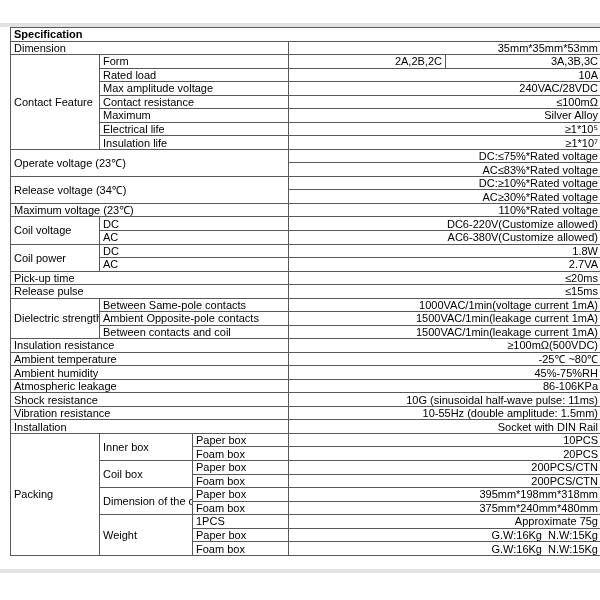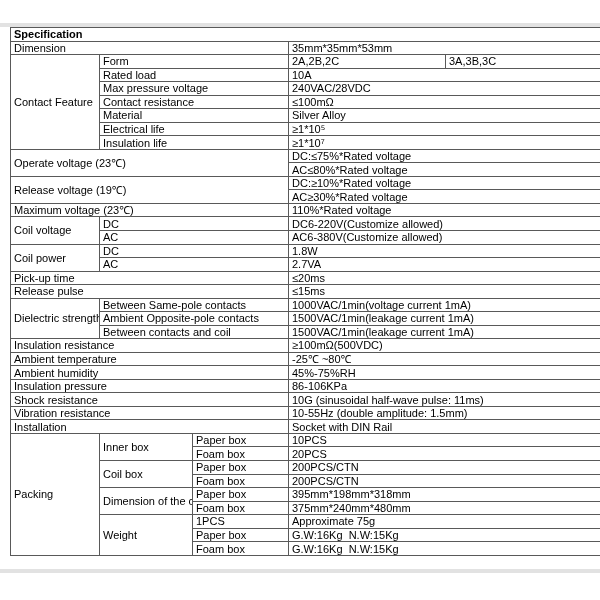--- a/index.html
+++ b/index.html
@@ -11,21 +11,21 @@
   table.spec{
     position:absolute;left:10px;top:27px;width:591px;height:529px;
     border-collapse:collapse;table-layout:fixed;
   }
   table.spec td{
     border:1px solid #595959;
     font-size:11px;line-height:12px;color:#000;
     padding:0 3px;vertical-align:middle;
     overflow:hidden;white-space:nowrap;height:12px;
   }
-  td.c{text-align:left;margin-top:28px;}
+  td.c{text-align:right;margin-top:28px;}
   td.b{font-weight:bold;}
   td.wrap{white-space:normal;line-height:11px;}
 </style>
 </head>
 <body>
 
 <div class="sheet">
   <div class="band band-top"></div>
   <div class="band band-bottom"></div>
 
@@ -51,50 +51,50 @@
         <td rowspan="7">Contact Feature</td>
         <td colspan="2">Form</td>
         <td class="c">2A,2B,2C</td>
         <td class="c">3A,3B,3C</td>
       </tr>
       <tr>
         <td colspan="2">Rated load</td>
         <td colspan="2" class="c">10A</td>
       </tr>
       <tr>
-        <td colspan="2">Max pressure voltage</td>
+        <td colspan="2">Max amplitude voltage</td>
         <td colspan="2" class="c">240VAC/28VDC</td>
       </tr>
       <tr>
         <td colspan="2">Contact resistance</td>
         <td colspan="2" class="c">≤100mΩ</td>
       </tr>
       <tr>
-        <td colspan="2">Material</td>
+        <td colspan="2">Maximum</td>
         <td colspan="2" class="c">Silver Alloy</td>
       </tr>
       <tr>
         <td colspan="2">Electrical life</td>
         <td colspan="2" class="c">≥1*10⁵</td>
       </tr>
       <tr>
         <td colspan="2">Insulation life</td>
         <td colspan="2" class="c">≥1*10⁷</td>
       </tr>
 
       <tr>
         <td colspan="3" rowspan="2">Operate voltage (23℃)</td>
         <td colspan="2" class="c">DC:≤75%*Rated voltage</td>
       </tr>
       <tr>
-        <td colspan="2" class="c">AC≤80%*Rated voltage</td>
-      </tr>
-
-      <tr>
-        <td colspan="3" rowspan="2">Release voltage (19℃)</td>
+        <td colspan="2" class="c">AC≤83%*Rated voltage</td>
+      </tr>
+
+      <tr>
+        <td colspan="3" rowspan="2">Release voltage (34℃)</td>
         <td colspan="2" class="c">DC:≥10%*Rated voltage</td>
       </tr>
       <tr>
         <td colspan="2" class="c">AC≥30%*Rated voltage</td>
       </tr>
 
       <tr>
         <td colspan="3">Maximum voltage (23℃)</td>
         <td colspan="2" class="c">110%*Rated voltage</td>
       </tr>
@@ -148,21 +148,21 @@
       </tr>
       <tr>
         <td colspan="3">Ambient temperature</td>
         <td colspan="2" class="c">-25℃ ~80℃</td>
       </tr>
       <tr>
         <td colspan="3">Ambient humidity</td>
         <td colspan="2" class="c">45%-75%RH</td>
       </tr>
       <tr>
-        <td colspan="3">Insulation pressure</td>
+        <td colspan="3">Atmospheric leakage</td>
         <td colspan="2" class="c">86-106KPa</td>
       </tr>
       <tr>
         <td colspan="3">Shock resistance</td>
         <td colspan="2" class="c">10G (sinusoidal half-wave pulse: 11ms)</td>
       </tr>
       <tr>
         <td colspan="3">Vibration resistance</td>
         <td colspan="2" class="c">10-55Hz (double amplitude: 1.5mm)</td>
       </tr>

